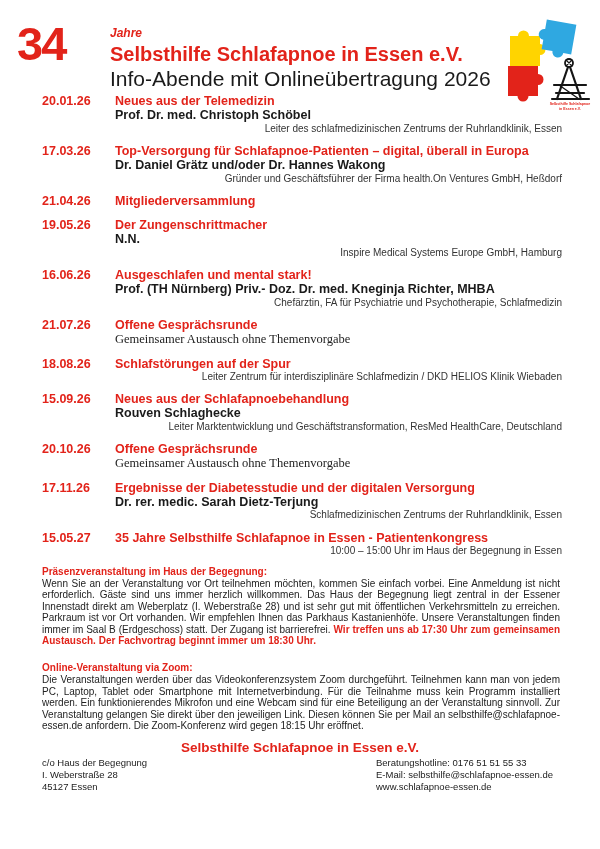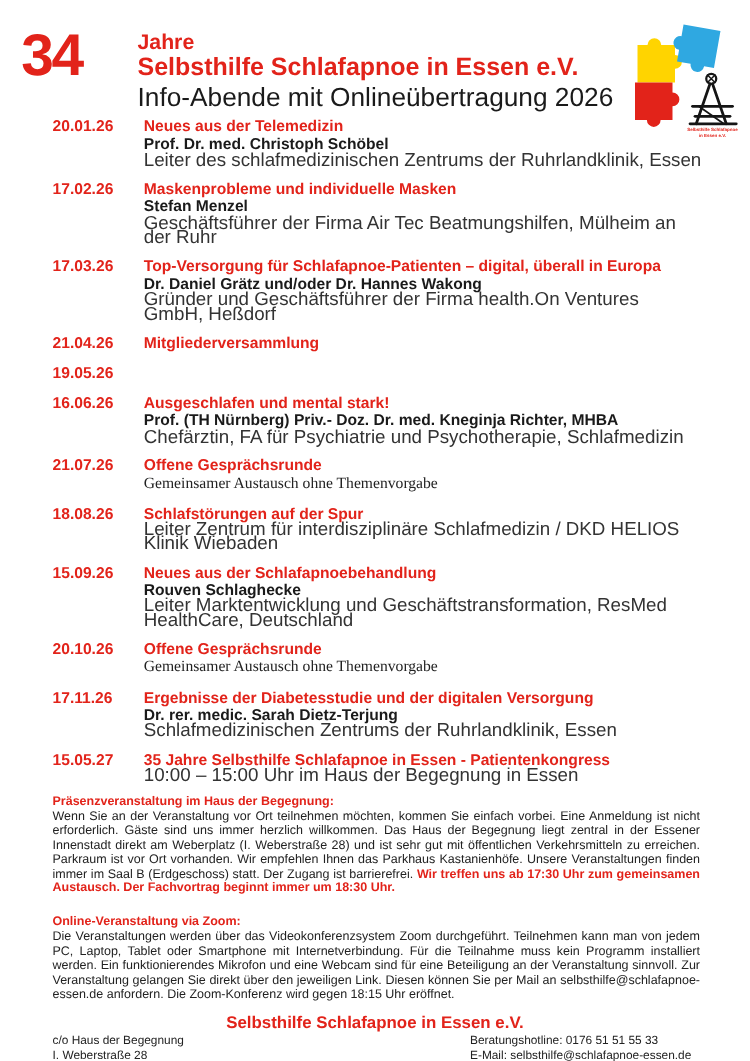--- a/index.html
+++ b/index.html
@@ -9,33 +9,33 @@
     position: relative; width: 600px; height: 849px; background: #fff;
     font-family: "Liberation Sans", sans-serif; color: var(--ink); overflow: hidden;
   }
   
   .header { position: relative; padding: 24px 0 0 38px; height: 86px; }
   .years-number {
     position: absolute; left: 17px; top: 20px; font-size: 47px; font-weight: bold;
     color: var(--red); letter-spacing: -2px; line-height: 1;
   }
   .header-text { margin-left: 72px; }
-  .years-word { font-size: 17px; font-weight: bold; color: var(--red); line-height: 19px; }
+  .years-word { font-size: 12px; font-weight: bold; color: var(--red); line-height: 19px; font-style: italic; }
   .org-title  { font-size: 20px; font-weight: bold; color: var(--red); line-height: 23px; }
   .subtitle   { font-size: 21px; color: var(--ink); line-height: 26px; }
   .logo { position: absolute; right: 4px; top: 14px; }
   
   .schedule { padding: 8px 38px 0 42px; }
   .entry { display: flex; margin-bottom: 10px; }
   .entry-date { flex: none; width: 73px; color: var(--red); font-weight: bold; font-size: 12.5px; line-height: 14px; }
   .entry-body { flex: 1; }
   .entry-title   { color: var(--red); font-weight: bold; font-size: 12.5px; line-height: 14px; }
   .entry-speaker { color: var(--ink); font-weight: bold; font-size: 12.5px; line-height: 14.5px; }
   .entry-plain   { color: #222; font-size: 12.5px; line-height: 14.5px; font-family: Liberation Serif, serif; }
-  .entry-desc    { color: var(--grey); font-size: 15px; line-height: 11.5px; }
+  .entry-desc    { color: var(--grey); font-size: 10px; line-height: 11.5px; text-align: right; }
   
   .info { padding: 0 40px 0 42px; }
   .info + .info { margin-top: 16px; }
   .info-heading { color: var(--red); font-weight: bold; font-size: 10px; line-height: 12px; }
   .info-body { margin: 0; font-size: 10px; line-height: 11.4px; text-align: justify; color: #222; }
   .hl { color: var(--red); font-weight: bold; }
   
   .org-name { text-align: center; color: var(--red); font-weight: bold; font-size: 13.5px; margin-top: 9px; }
   .footer-cols { display: flex; padding: 2px 6px 0 42px; font-size: 9.5px; line-height: 12px; color: #222; }
   .footer-right { margin-left: auto; width: 218px; }
@@ -74,29 +74,20 @@
     <div class="entry">
       <div class="entry-date">20.01.26</div>
       <div class="entry-body">
         <div class="entry-title">Neues aus der Telemedizin</div>
         <div class="entry-speaker">Prof. Dr. med. Christoph Schöbel</div>
 
         <div class="entry-desc">Leiter des schlafmedizinischen Zentrums der Ruhrlandklinik, Essen</div>
       </div>
     </div>
 
-    <div class="entry">
-      <div class="entry-date">17.02.26</div>
-      <div class="entry-body">
-        <div class="entry-title">Maskenprobleme und individuelle Masken</div>
-        <div class="entry-speaker">Stefan Menzel</div>
-
-        <div class="entry-desc">Geschäftsführer der Firma Air Tec Beatmungshilfen, Mülheim an der Ruhr</div>
-      </div>
-    </div>
 
     <div class="entry">
       <div class="entry-date">17.03.26</div>
       <div class="entry-body">
         <div class="entry-title">Top-Versorgung für Schlafapnoe-Patienten – digital, überall in Europa</div>
         <div class="entry-speaker">Dr. Daniel Grätz und/oder Dr. Hannes Wakong</div>
 
         <div class="entry-desc">Gründer und Geschäftsführer der Firma health.On Ventures GmbH, Heßdorf</div>
       </div>
     </div>
@@ -104,20 +95,26 @@
     <div class="entry">
       <div class="entry-date">21.04.26</div>
       <div class="entry-body">
         <div class="entry-title">Mitgliederversammlung</div>
 
       </div>
     </div>
 
     <div class="entry">
       <div class="entry-date">19.05.26</div>
+      <div class="entry-body">
+        <div class="entry-title">Der Zungenschrittmacher</div>
+        <div class="entry-speaker">N.N.</div>
+
+        <div class="entry-desc">Inspire Medical Systems Europe GmbH, Hamburg</div>
+      </div>
     </div>
 
     <div class="entry">
       <div class="entry-date">16.06.26</div>
       <div class="entry-body">
         <div class="entry-title">Ausgeschlafen und mental stark!</div>
         <div class="entry-speaker">Prof. (TH Nürnberg) Priv.- Doz. Dr. med. Kneginja Richter, MHBA</div>
 
         <div class="entry-desc">Chefärztin, FA für Psychiatrie und Psychotherapie, Schlafmedizin</div>
       </div>

